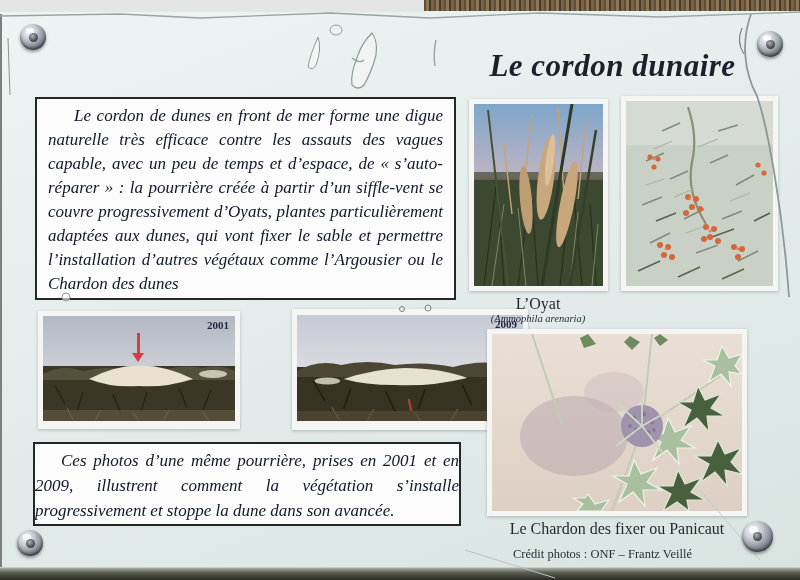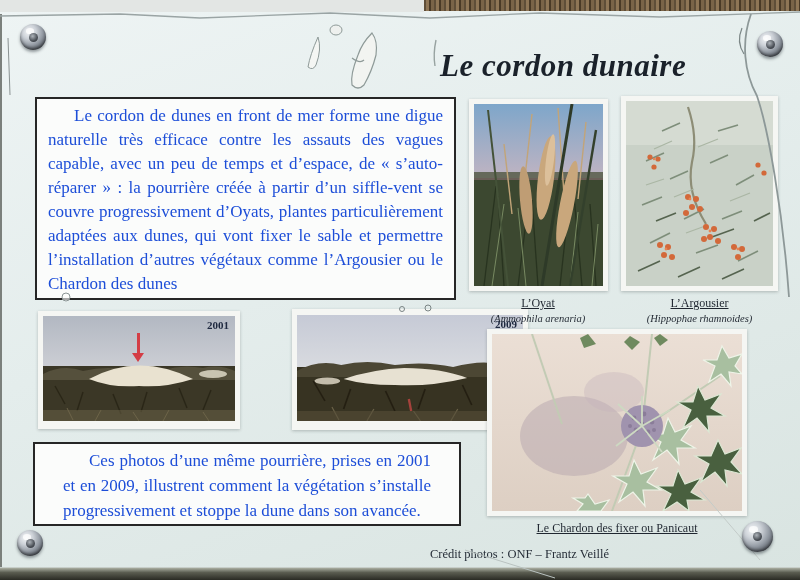--- a/index.html
+++ b/index.html
@@ -10,28 +10,28 @@
   }
   
   .top-light{position:absolute;left:0;top:0;width:424px;height:12px;background:#e3e6e4;}
   .wood-strip{position:absolute;left:424px;top:0;width:376px;height:11px;
     background:repeating-linear-gradient(90deg,#5f4e38 0 2px,#8f7656 2px 5px,#4a3a26 5px 7px,#7a6448 7px 10px);}
   .left-edge{position:absolute;left:0;top:14px;width:2px;height:556px;background:#7b807c;}
   .bottom-edge{position:absolute;left:0;top:567px;width:800px;height:13px;
     border-top:1px solid #c7cec9;
     background:linear-gradient(#a9ada0 0%,#5a5c50 35%,#23241e 100%);}
   
-  .title{position:absolute;left:440px;top:48px;width:345px;text-align:left;
+  .title{position:absolute;left:440px;top:48px;width:345px;text-align:center;
     font-style:italic;font-weight:bold;font-size:31px;letter-spacing:.5px;color:#1a212a;}
   
   .textbox{position:absolute;background:#fbfcfb;border:2px solid #262626;
-    box-sizing:border-box;color:#1d4ed8;text-align:justify;}
+    box-sizing:border-box;color:#0f172a;text-align:justify;font-style:italic;}
   .intro{left:35px;top:97px;width:421px;height:203px;padding:5px 11px 6px;
     font-size:17px;line-height:24px;text-indent:26px;overflow:hidden;}
-  .compare{left:33px;top:442px;width:428px;height:84px;padding:4px 28px;
+  .compare{left:33px;top:442px;width:428px;height:84px;padding:4px 0;
     font-size:17px;line-height:25px;text-indent:26px;overflow:hidden;}
   
   .photo{position:absolute;background:#f5f6f3;box-sizing:border-box;
     box-shadow:0 1px 3px rgba(55,65,65,.3);}
   .photo .img{position:absolute;overflow:hidden;background:#ec4899;}
   .photo svg{display:block;width:100%;height:100%;}
   .dune1{left:38px;top:311px;width:202px;height:118px;}
   .dune1 .img{left:5px;top:5px;right:5px;bottom:8px;}
   .dune2{left:252px;top:309px;width:236px;height:121px;margin-left:40px;}
   .dune2 .img{left:5px;top:6px;right:5px;bottom:9px;}
@@ -40,26 +40,26 @@
   .argousier{left:621px;top:96px;width:157px;height:195px;}
   .argousier .img{left:5px;top:5px;right:5px;bottom:5px;}
   .chardon{left:487px;top:329px;width:260px;height:187px;}
   .chardon .img{left:5px;top:5px;right:5px;bottom:5px;}
   .year{position:absolute;top:3px;right:6px;font-weight:bold;font-size:11px;color:#1f2940;z-index:5;}
   .red-arrow{position:absolute;left:calc(50% - 2px);top:17px;width:3px;height:20px;background:#d43d45;z-index:4;}
   .red-arrow::after{content:"";position:absolute;left:-5px;top:100%;
     border:6px solid transparent;border-top:9px solid #d43d45;border-bottom:none;}
   
   .caption{position:absolute;text-align:center;color:#1f2630;line-height:15px;}
-  .caption .name{font-size:12px;text-decoration:underline;}
+  .caption .name{font-size:16px;}
   .caption .latin{font-size:10.5px;font-style:italic;}
   .cap-oyat{left:458px;top:296px;width:160px;}
   .cap-arg{left:612px;top:296px;width:175px;}
   .cap-chardon{left:487px;top:521px;width:260px;}
-  .credit{position:absolute;left:430px;top:547px;width:345px;text-align:left;
+  .credit{position:absolute;left:430px;top:547px;width:345px;text-align:center;
     font-size:12.5px;color:#262e38;}
   
   .screw{position:absolute;border-radius:50%;z-index:60;
     background:radial-gradient(circle at 35% 30%,#f4f6f8 0%,#cdd2d8 28%,#949ba4 55%,#5c626a 78%,#383d44 100%);
     box-shadow:0 2px 3px rgba(35,45,50,.45), inset 0 -2px 3px rgba(0,0,0,.45);}
   .screw::after{content:"";position:absolute;left:50%;top:50%;width:9px;height:9px;margin:-4.5px 0 0 -4.5px;
     border-radius:50%;background:radial-gradient(circle at 40% 35%,#aeb4ba 0%,#4a4f56 60%,#2c3036 100%);}
   .screw::before{content:"";position:absolute;left:22%;top:16%;width:30%;height:22%;
     border-radius:50%;background:rgba(255,255,255,.75);}
   .s-tl{left:20px;top:24px;width:26px;height:26px;}
@@ -268,24 +268,20 @@
             <circle cx="28" cy="58" r="1.2"></circle>
         </g>
       </svg>
     </div>
   </div>
 
   <div class="caption cap-oyat">
     <div class="name">L’Oyat</div>
     <div class="latin">(Ammophila arenaria)</div>
   </div>
-  <div class="caption cap-arg">
-    <div class="name">L’Argousier</div>
-    <div class="latin">(Hippophae rhamnoides)</div>
-  </div>
 
   <div class="photo chardon">
     <div class="img">
       <svg viewBox="0 0 250 177" preserveAspectRatio="none">
         <defs>
           <linearGradient id="sand1" x1="0" y1="0" x2="0" y2="1">
             <stop offset="0" stop-color="#ebdfd5"></stop>
               <stop offset="1" stop-color="#ddcfc3"></stop>
           </linearGradient>
         </defs>

